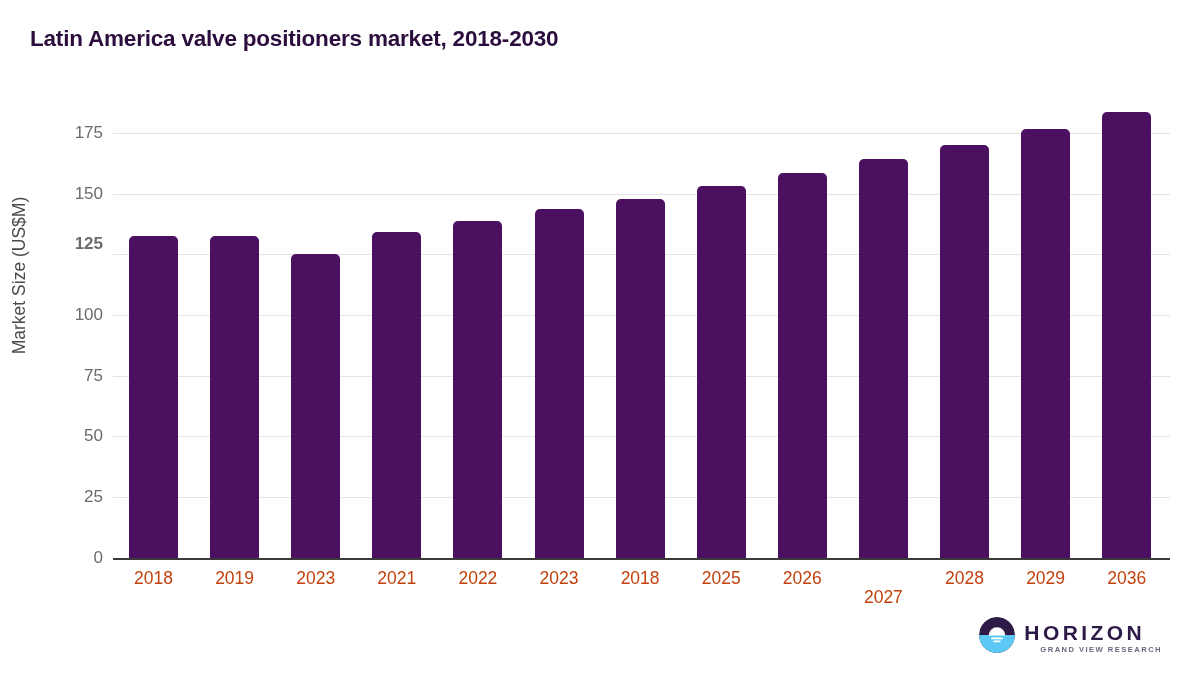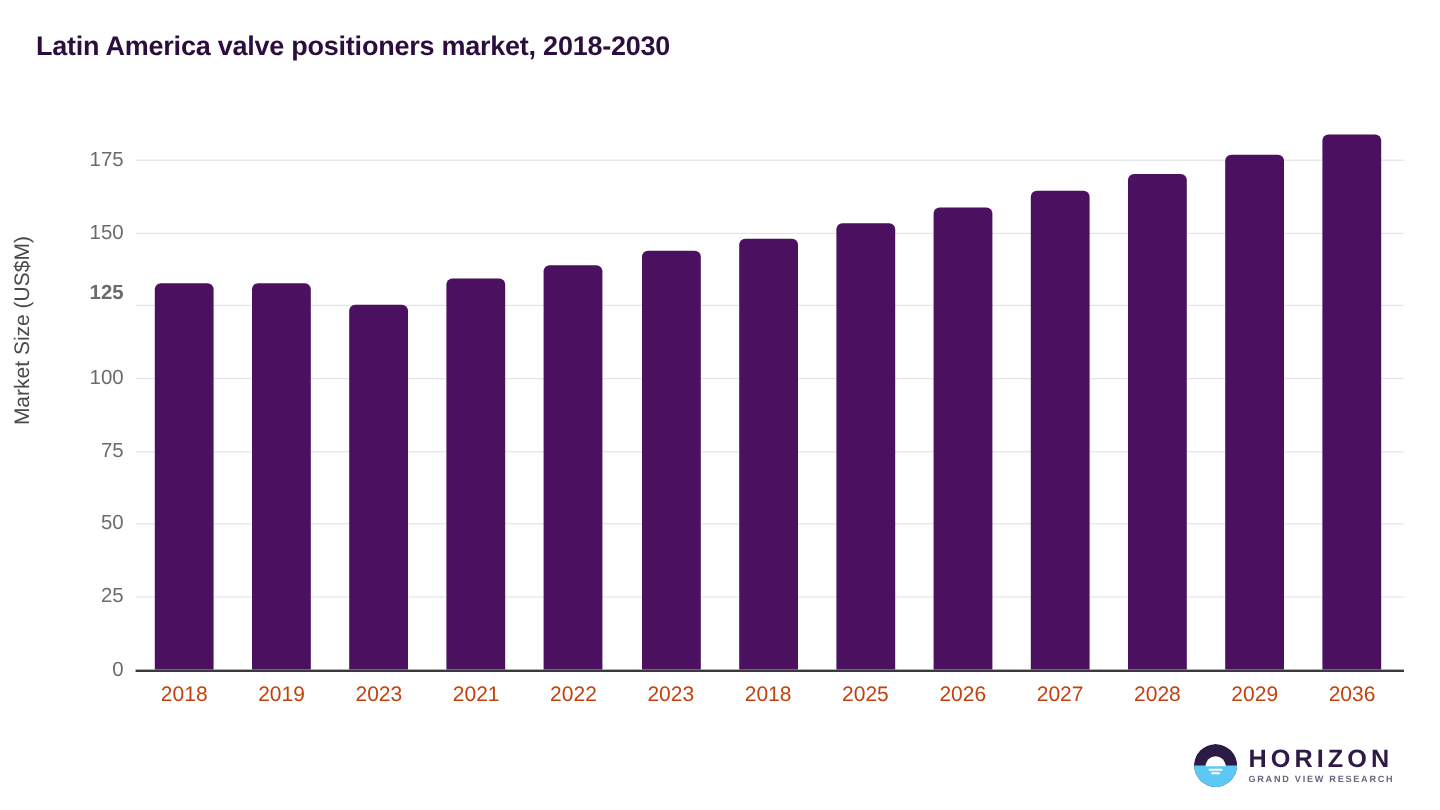--- a/index.html
+++ b/index.html
@@ -124,21 +124,20 @@
     color: #b9b9b9;
     white-space: nowrap;
   }
 
   .logo {
     position: absolute;
     right: 38px;
     top: 617px;
     height: 42px;
     display: flex;
-    align-items: center;
     gap: 9px;
   }
   .logo-mark {
     width: 36px;
     height: 36px;
     border-radius: 50%;
     overflow: hidden;
     position: relative;
     flex: 0 0 auto;
   }
@@ -153,20 +152,21 @@
     font-weight: bold;
     letter-spacing: 3.4px;
     color: #2e1a47;
   }
   .logo-sub {
     font-size: 7.6px;
     font-weight: bold;
     letter-spacing: 1.45px;
     color: #6b6480;
     margin-top: 3px;
+    margin-left: 16px;
   }
 </style>
 </head>
 <body>
 
 <div class="card">
 
   <div class="chart-title">Latin America valve positioners market, 2018-2030</div>
 
   <div class="ylabels">
@@ -214,21 +214,21 @@
   <div class="xlabels">
     <span style="left: 40.5px;">2018</span>
     <span style="left: 121.6px;">2019</span>
     <span style="left: 202.7px;">2023</span>
     <span style="left: 283.8px;">2021</span>
     <span style="left: 364.9px;">2022</span>
     <span style="left: 446px;">2023</span>
     <span style="left: 527.1px;">2018</span>
     <span style="left: 608.2px;">2025</span>
     <span style="left: 689.3px;">2026</span>
-    <span style="left: 770.4px;">2027</span>
+    <span style="left: 770.4px; margin-top: 19px;">2027</span>
     <span style="left: 851.5px;">2028</span>
     <span style="left: 932.6px;">2029</span>
     <span style="left: 1013.7px;">2036</span>
   </div>
 
 
   <div class="logo">
     <div class="logo-mark">
       <svg width="36" height="36" viewBox="0 0 36 36" aria-hidden="true">
         <circle cx="18" cy="18" r="18" fill="#2e1a47"></circle>

